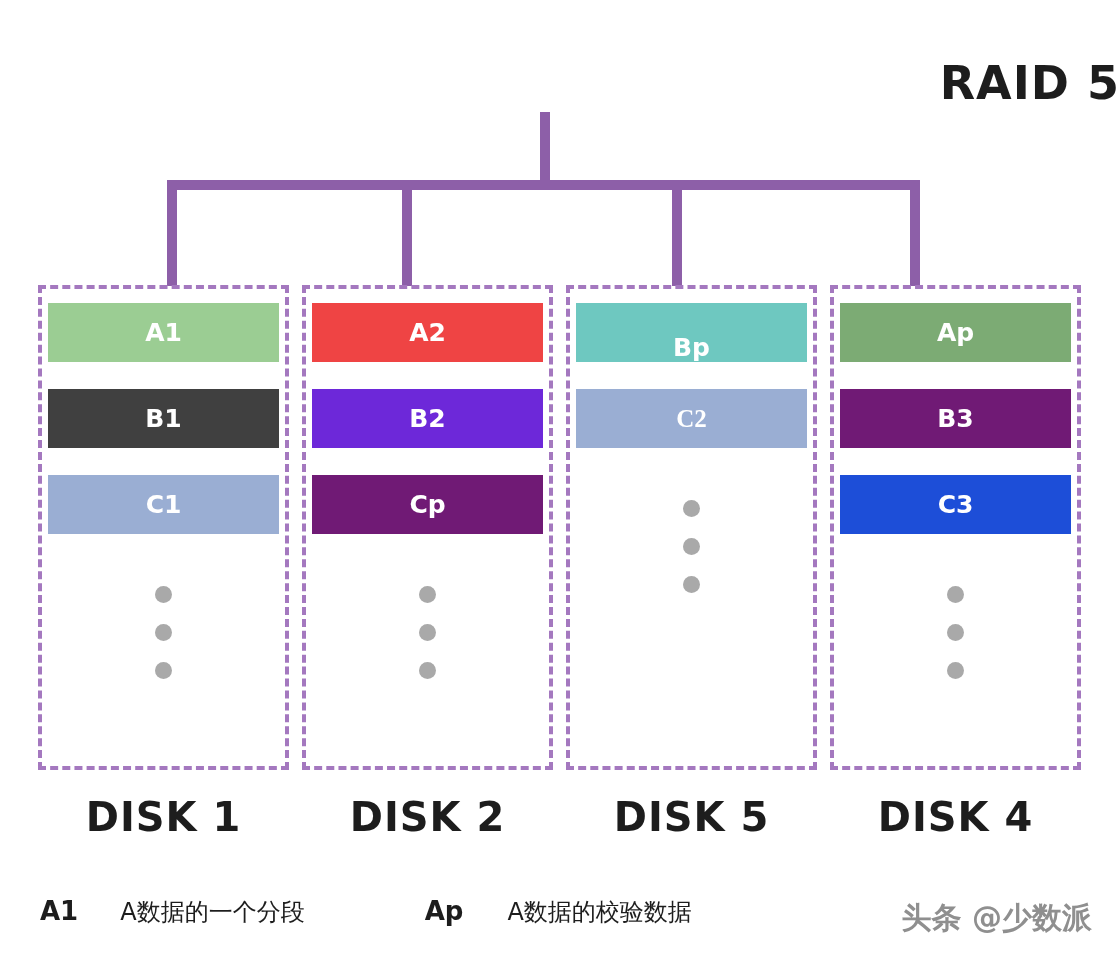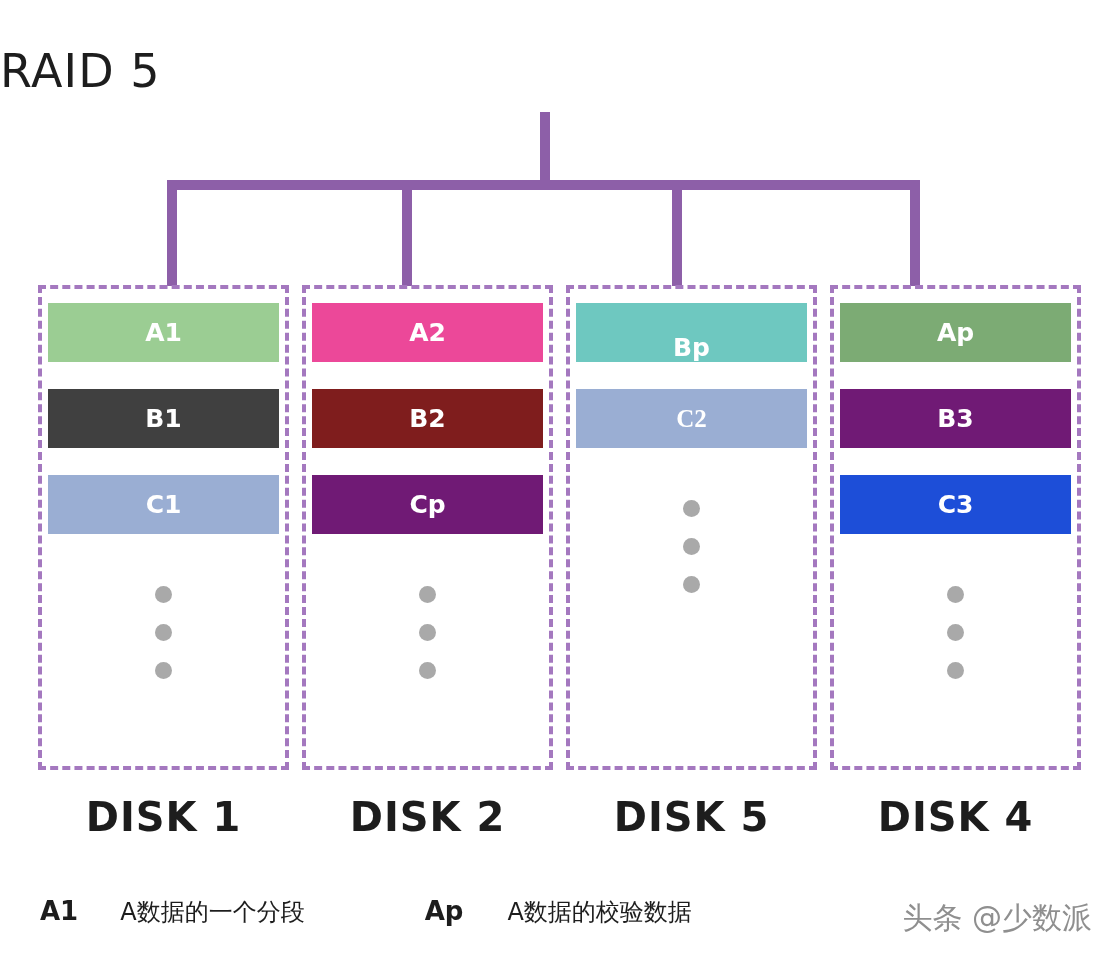--- a/index.html
+++ b/index.html
@@ -1,20 +1,20 @@
 <!DOCTYPE html>
 <html style="--accent: #8d5fa8; --dash: #a478bf; --dot: #a9a9a9; --text: #1d1d1d; --watermark: #8f8f8f; --stripe_green: #9bcd93; --stripe_green_parity: #7cab74; --stripe_teal: #a9dbd8; --stripe_teal_parity: #6ec8c0; --stripe_blue: #9aaed3; --stripe_blue_parity: #5d79a7;"><head>
 <meta charset="utf-8">
 <style>
   html,body{margin:0;padding:0;background:#ffffff;}
   body{font-family:"DejaVu Sans","Liberation Sans",sans-serif;}
   .stage{position:relative;width:1120px;height:963px;background:#fff;overflow:hidden;}
 
-  .page-title{position:absolute;top:44px;left:0;width:100%;text-align:left;
-    font-size:46px;font-weight:400;color:var(--text,#1d1d1d);letter-spacing:1px;}
+  .page-title{position:absolute;top:56px;left:0;width:100%;text-align:right;
+    font-size:46px;font-weight:700;color:var(--text,#1d1d1d);letter-spacing:1px;}
 
   
   .conn{position:absolute;background:var(--accent,#8d5fa8);}
   .conn.stem{left:540px;top:112px;width:10px;height:76px;}
   .conn.hbar{left:167px;top:180px;width:753px;height:10px;}
   .conn.drop{top:186px;width:10px;height:100px;}
   .conn.drop1{left:167px;}
   .conn.drop2{left:402px;}
   .conn.drop3{left:672px;}
   .conn.drop4{left:910px;}
@@ -29,21 +29,21 @@
   .dots i{display:block;width:17px;height:17px;border-radius:50%;background:var(--dot,#a9a9a9);}
 
   .disk-label{margin-top:24px;font-size:40px;font-weight:600;color:var(--text,#1d1d1d);letter-spacing:1px;}
 
   .legend{position:absolute;left:40px;top:896px;display:flex;align-items:baseline;font-size:24px;color:var(--text,#1d1d1d);}
   .legend .key{font-weight:700;font-size:26px;}
   .legend .k1{margin-right:42px;}
   .legend .t1{margin-right:120px;}
   .legend .k2{margin-right:44px;}
 
-  .watermark{position:absolute;right:28px;top:898px;font-size:30px;font-weight:400;color:var(--watermark,#8f8f8f);}
+  .watermark{position:absolute;right:28px;top:898px;font-size:30px;font-weight:700;color:var(--watermark,#8f8f8f);}
 </style>
 </head>
 <body>
 
 <div class="stage">
 
   <div class="page-title">RAID 5</div>
 
   <div class="conn stem"></div>
   <div class="conn hbar"></div>
@@ -69,24 +69,24 @@
             <i></i>
             <i></i>
             <i></i>
           </div>
       </div>
       <div class="disk-label">DISK 1</div>
     </div>
 
     <div class="disk">
       <div class="disk-box">
-        <div class="block" style="background: #ec4899; text-align: right;">
+        <div class="block" style="background: #ef4444; text-align: right;">
             <span>A2</span>
           </div>
-        <div class="block" style="background: #7f1d1d; margin-top: 20px;">
+        <div class="block" style="background: #6d28d9; margin-top: 20px;">
             <span>B2</span>
           </div>
         <div class="block" style="background: #701a75;">
             <span>Cp</span>
           </div>
         <div class="dots">
             <i></i>
             <i></i>
             <i></i>
           </div>

